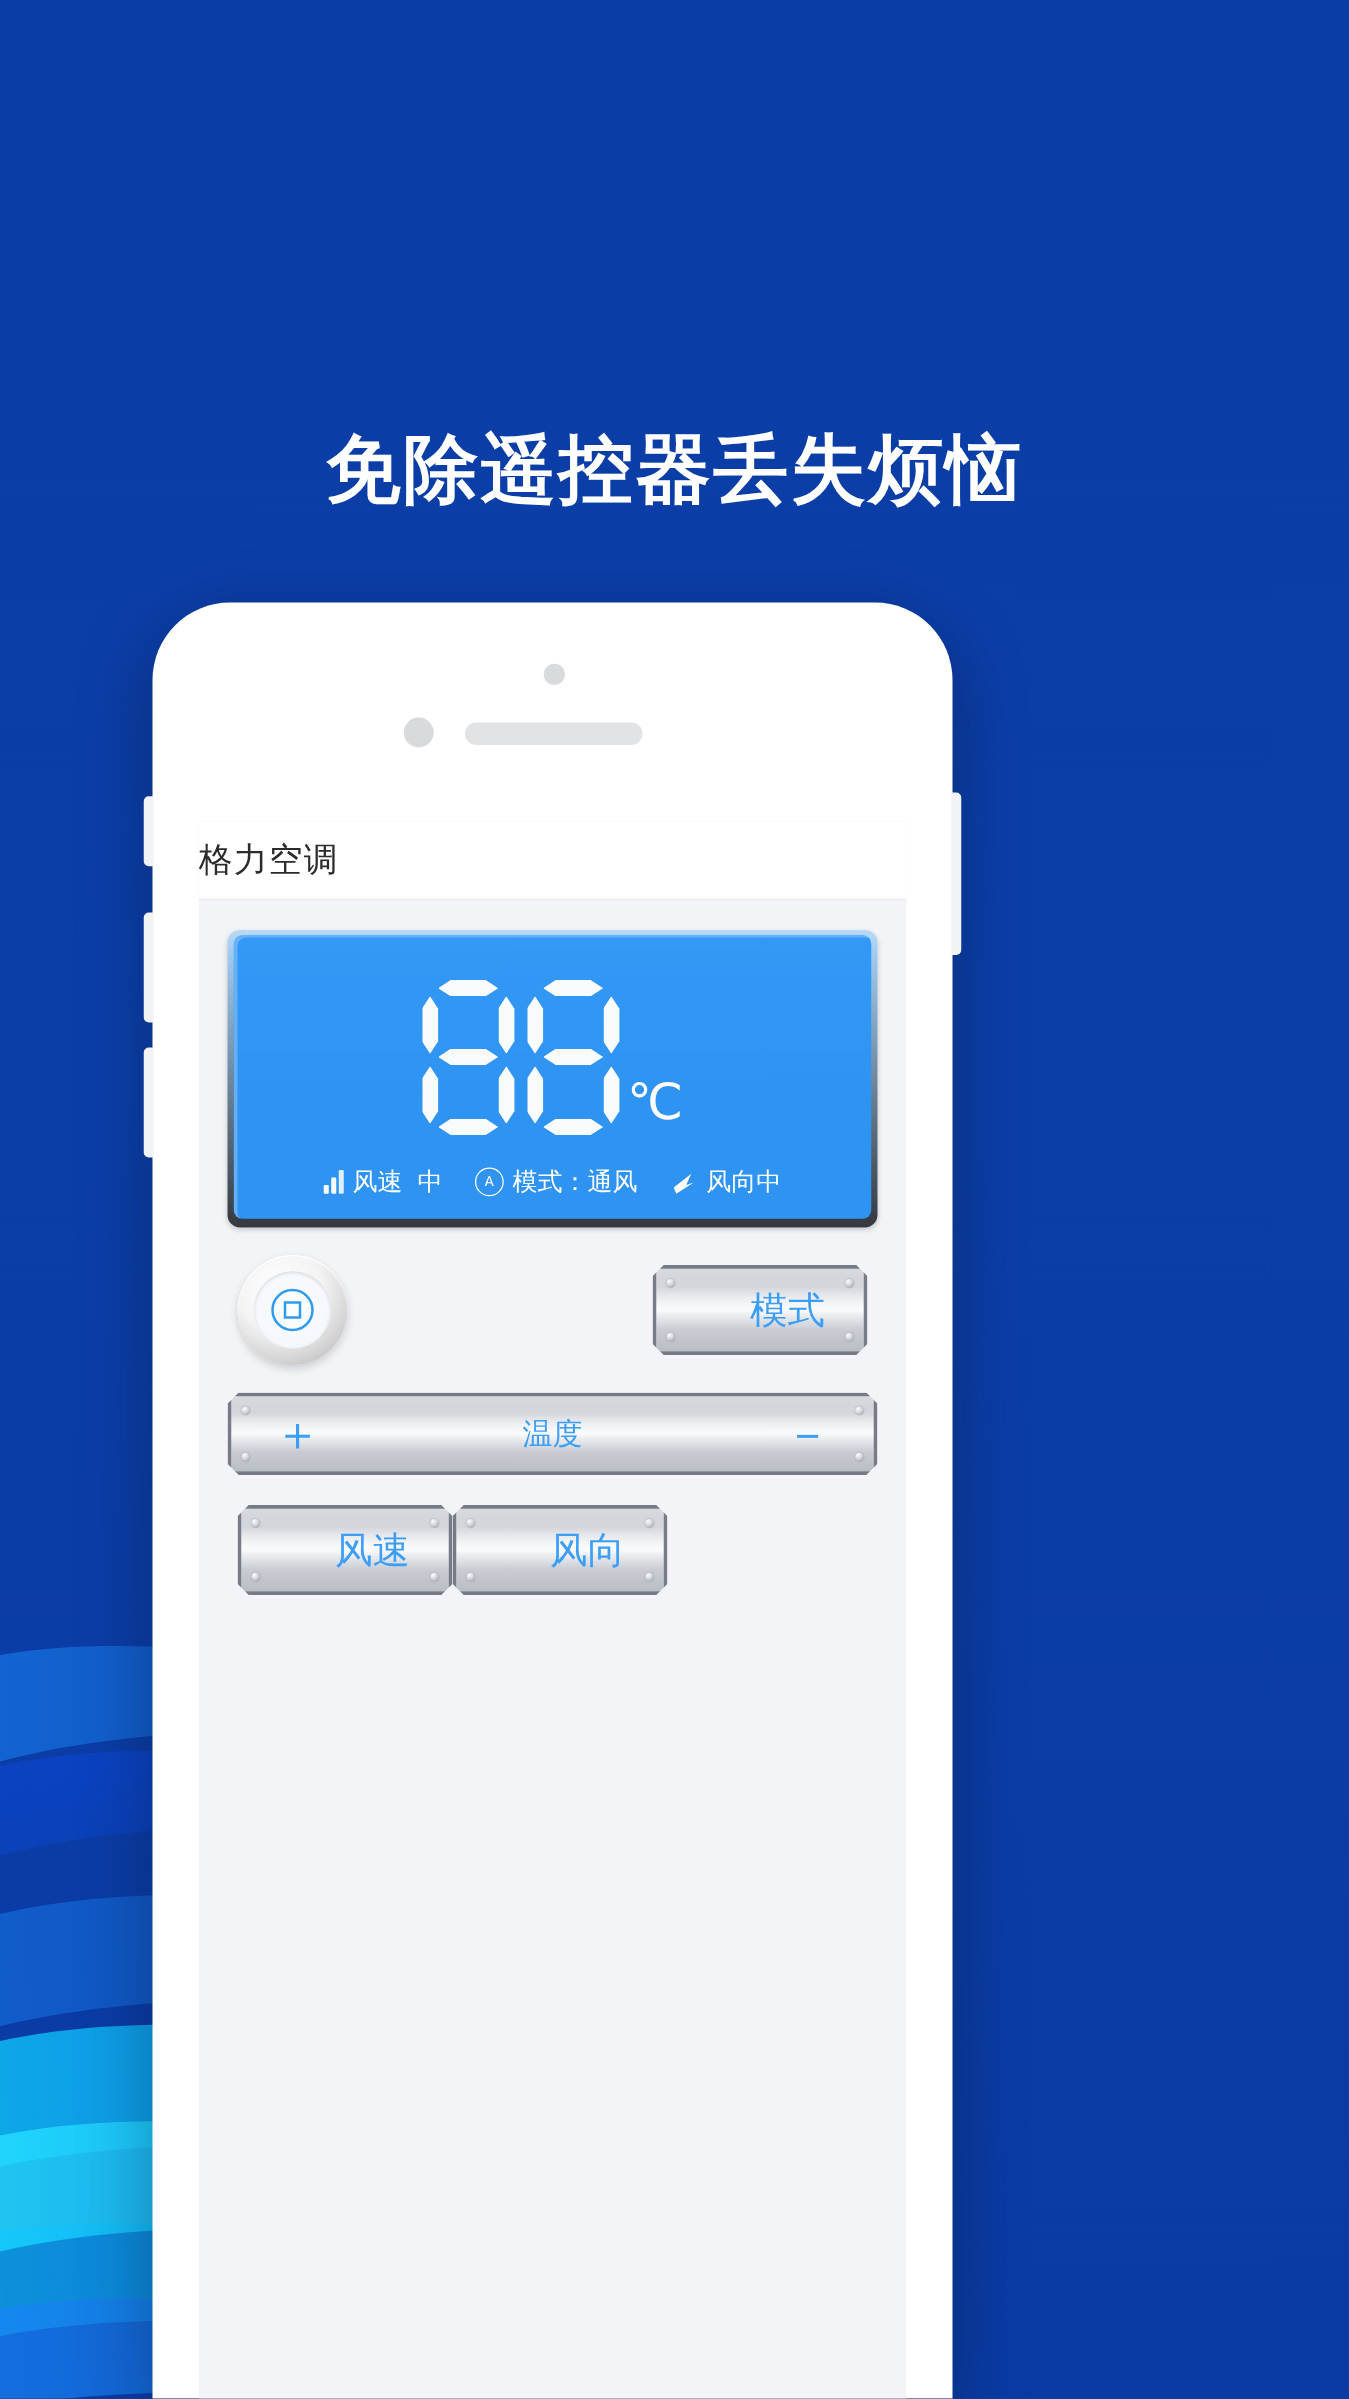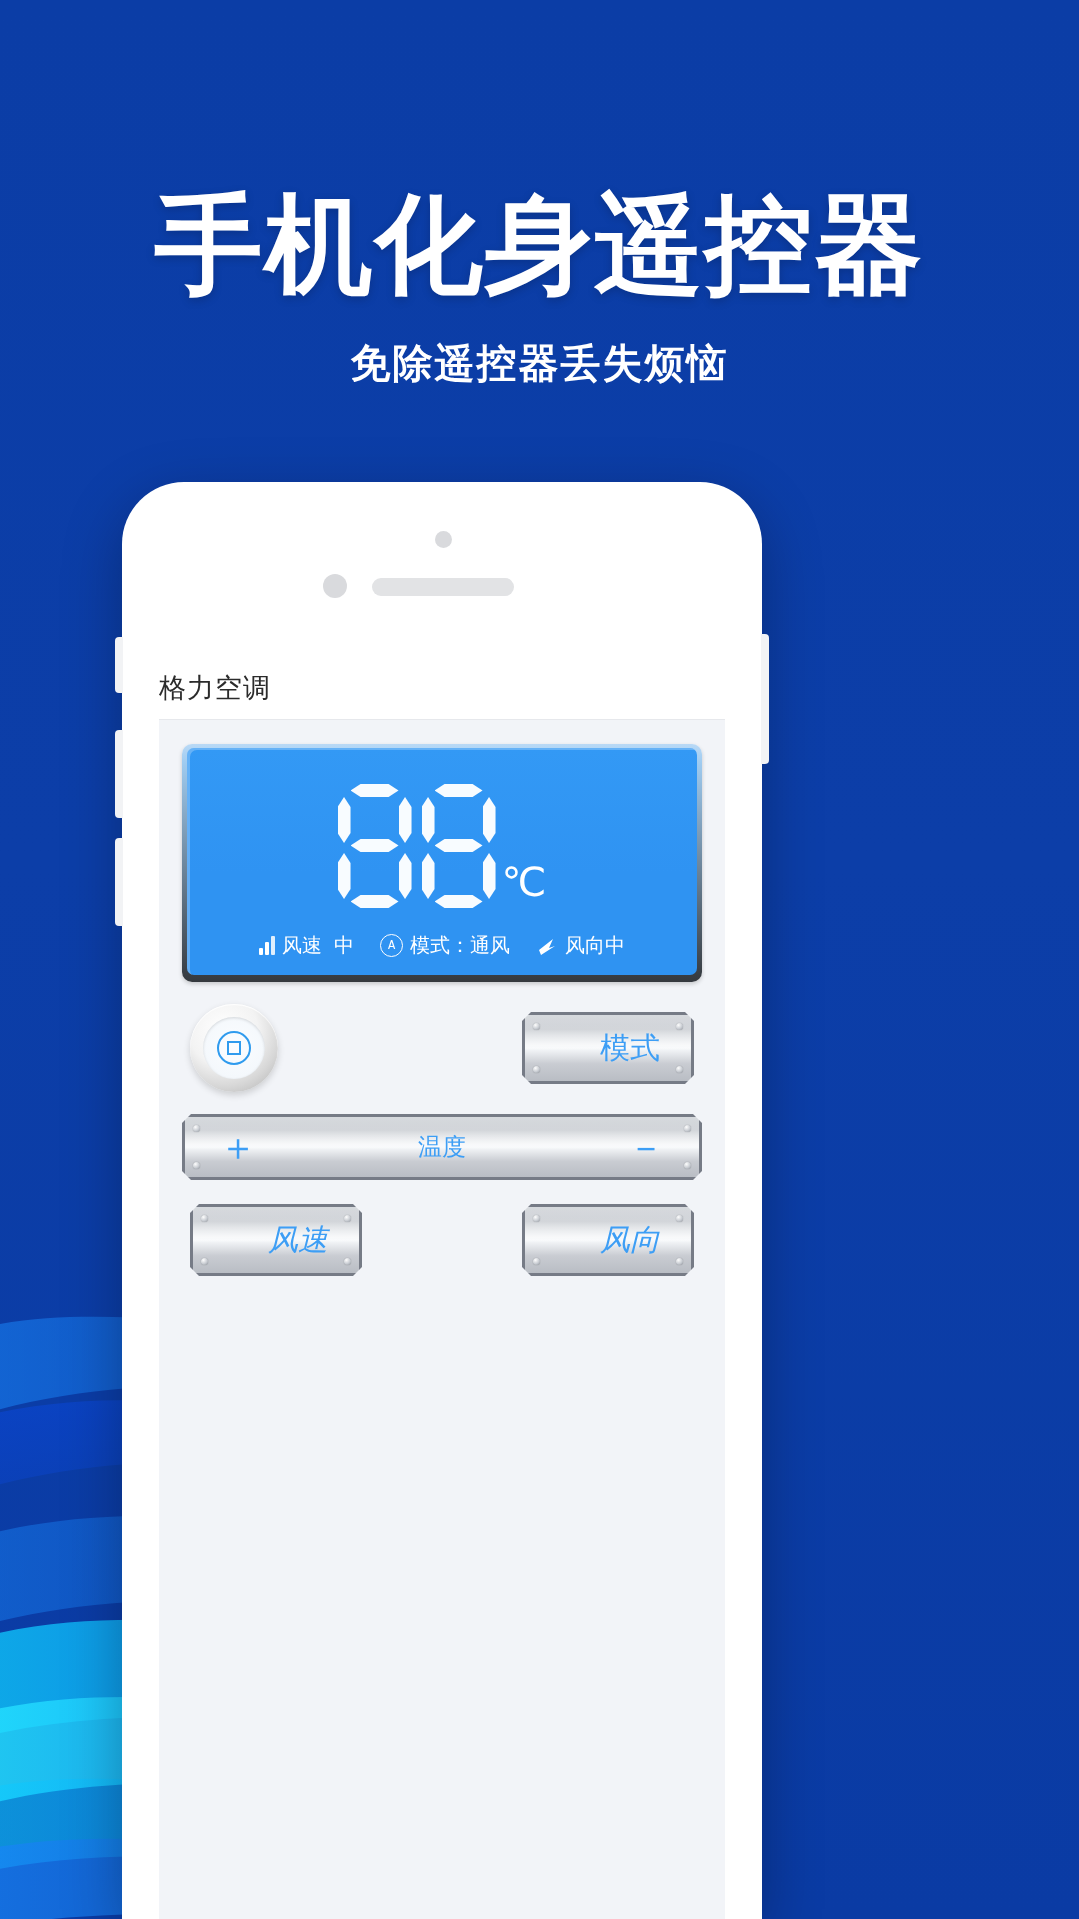--- a/index.html
+++ b/index.html
@@ -52,21 +52,21 @@
   }
   .subhead-wrap {
     position: absolute;
     top: 336px;
     left: 0;
     width: 1079px;
     text-align: center;
   }
   .subhead {
     font-family: "DejaVu Sans", "Liberation Sans", sans-serif;
-    font-size: 40px;
+    font-size: 60px;
     font-weight: 700;
     color: #ffffff;
     letter-spacing: 2px;
     margin: 0;
   }
 
   
   .phone {
     position: absolute;
     left: 122px;
@@ -329,21 +329,21 @@
     width: 100%;
     height: 66px;
     font-size: 30px;
     justify-content: space-between;
     padding: 0 34px;
     box-sizing: border-box;
   }
   .temp-bar .sym { font-size: 38px; font-weight: 400; line-height: 1; }
   .temp-bar .label { font-size: 24px; }
 
-  .row-3 { justify-content: space-between; padding: 0 8px; margin-top: 24px; font-style: italic; }
+  .row-3 { justify-content: flex-start; padding: 0 8px; margin-top: 24px; }
 
   
   .sr { position:absolute; width:1px;height:1px;overflow:hidden;clip:rect(0 0 0 0); }
 </style>
 </head>
 <body>
 
 <div id="app-root">
 
   <div class="wave-layer">
@@ -369,23 +369,20 @@
       <path d="M0,120 C180,60 340,150 560,70 L640,95 C400,200 200,130 0,210 Z" fill="url(#w3)" opacity=".55"></path>
       <path d="M0,210 C200,140 380,230 620,150 L660,185 C420,275 200,205 0,285 Z" fill="url(#w1)" opacity=".7"></path>
       <path d="M0,330 C220,250 420,350 660,270 L700,330 C450,420 220,340 0,420 Z" fill="url(#w3)" opacity=".45"></path>
       <path d="M0,430 C240,350 440,470 700,380 L740,450 C470,545 230,455 0,530 Z" fill="url(#w2)" opacity=".75"></path>
       <path d="M0,505 C230,430 430,545 690,455 L720,520 C460,610 220,520 0,600 Z" fill="url(#w4)" opacity=".85"></path>
       <path d="M0,580 C200,520 400,620 640,540 L680,600 C430,680 200,600 0,665 Z" fill="url(#w2)" opacity=".6"></path>
       <path d="M0,640 C230,580 420,680 680,600 L720,660 C470,735 220,660 0,720 Z" fill="url(#w3)" opacity=".7"></path>
     </svg>
   </div>
 
-  <div class="headline-wrap">
-    <h1 class="headline">手机化身遥控器</h1>
-  </div>
   <div class="subhead-wrap">
     <h2 class="subhead">免除遥控器丢失烦恼</h2>
   </div>
 
   <div class="phone">
     <div class="phone-side-btn btn-left-1"></div>
     <div class="phone-side-btn btn-left-2"></div>
     <div class="phone-side-btn btn-left-3"></div>
     <div class="phone-side-btn btn-right-1"></div>
 

